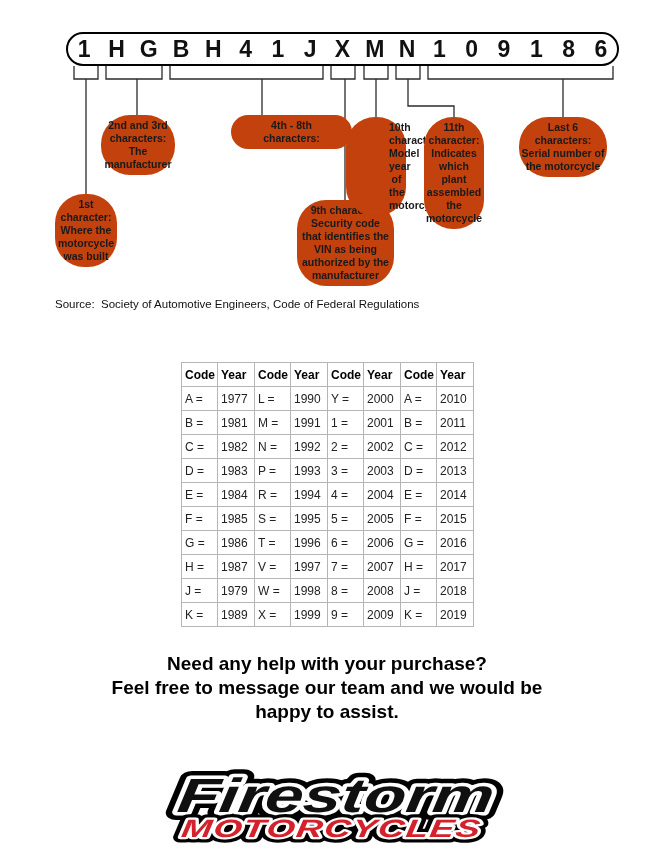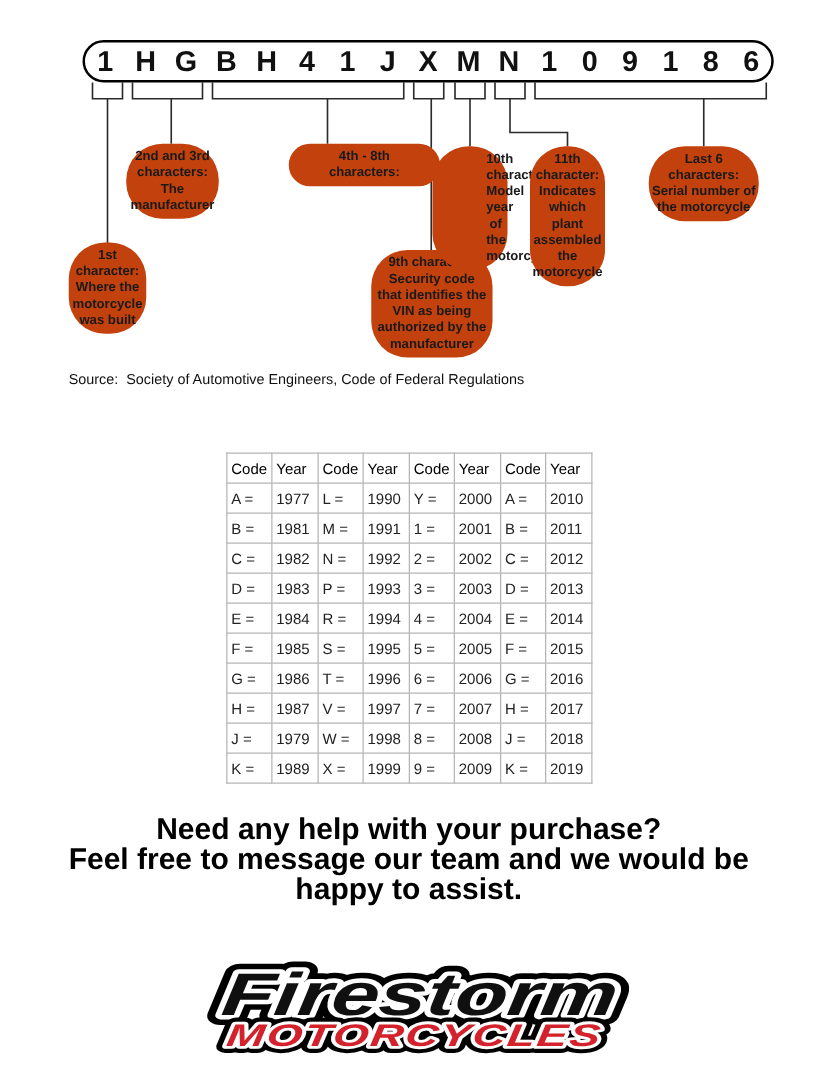--- a/index.html
+++ b/index.html
@@ -67,31 +67,31 @@
   .year-table th, .year-table td {
     border: 1px solid #b5b5b5;
     height: 24px;
     padding: 0 2px 0 3px;
     text-align: left;
     vertical-align: middle;
     box-sizing: border-box;
     overflow: hidden;
     white-space: nowrap;
   }
-  .year-table th { font-weight: normal; color: #000; }
+  .year-table th { font-weight: bold; color: #000; }
   col.code { width: 36px; }
   col.year { width: 37px; }
 
   .help-text {
     position: absolute;
     left: 0; top: 652px;
     width: 654px;
     text-align: center;
     font-weight: bold;
-    font-size: 24px;
+    font-size: 19px;
     line-height: 24px;
     color: #000;
     white-space: pre-line;
   }
 
   .logo-svg { position: absolute; left: 147px; top: 762px; }
   .logo-main {
     font-family: "Liberation Sans", sans-serif;
     font-weight: bold; font-style: italic;
     font-size: 48px;

